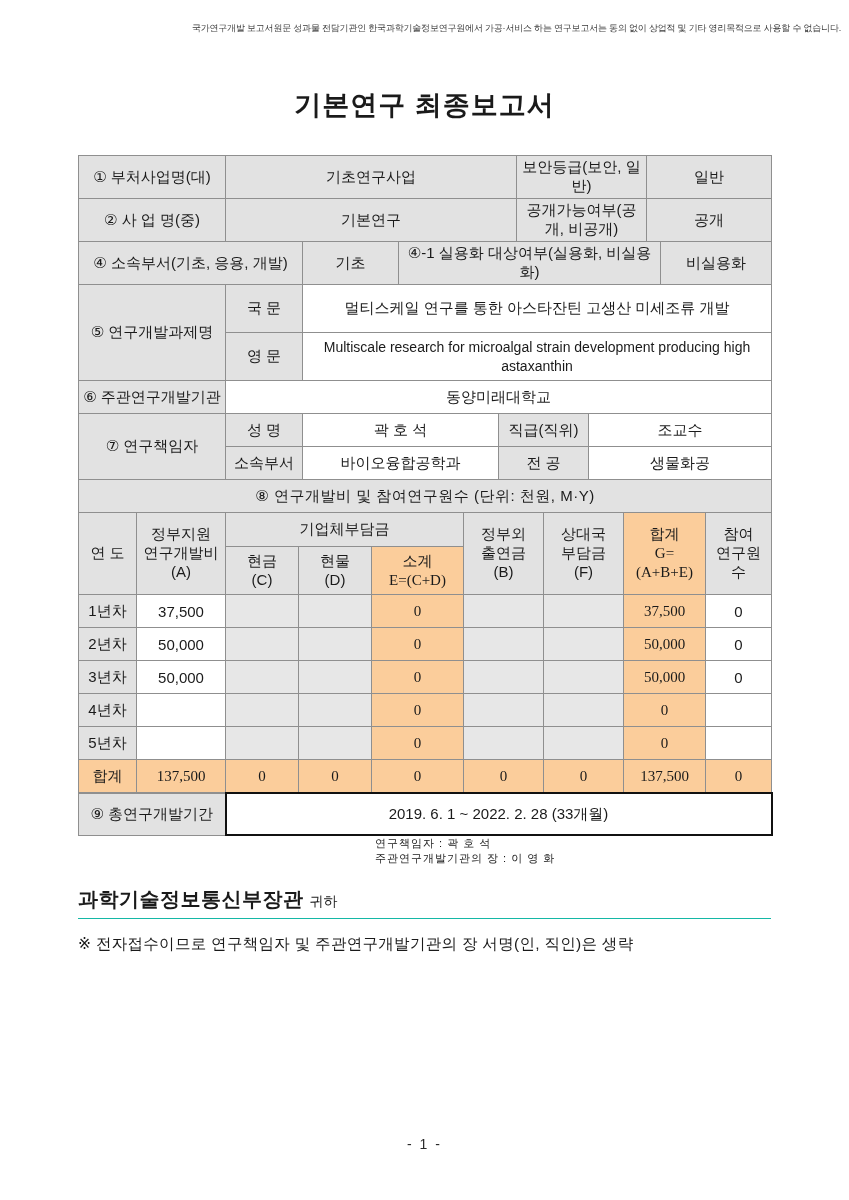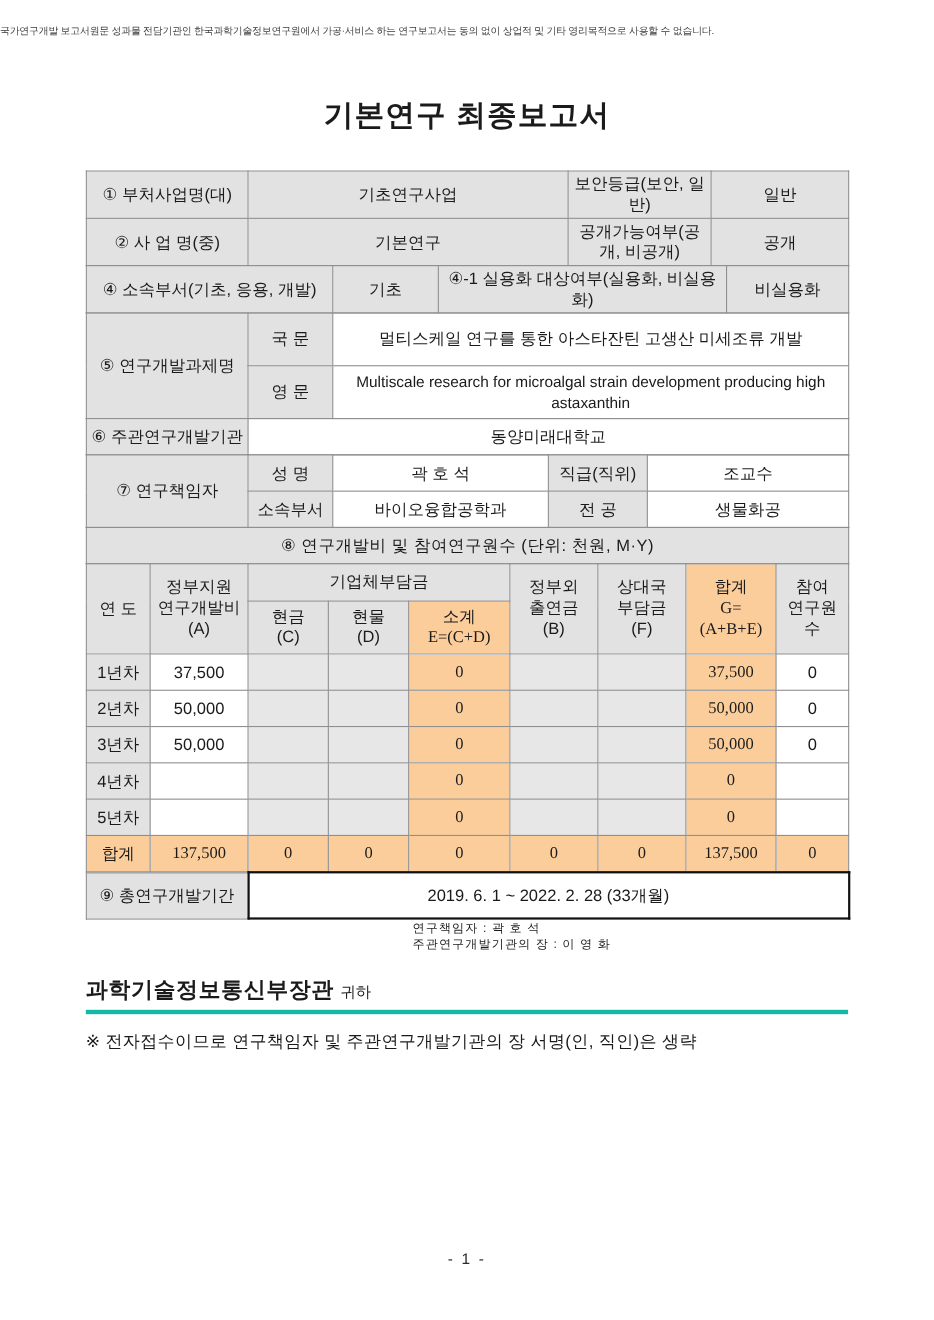--- a/index.html
+++ b/index.html
@@ -6,21 +6,21 @@
   html, body { background: #ffffff; }
   body {
     width: 849px; height: 1200px;
     font-family: "Liberation Sans", "DejaVu Sans", sans-serif;
     color: #1a1a1a;
     position: relative;
     overflow: hidden;
   }
   .disclaimer {
     padding: 22px 8px 0 0;
-    text-align: left;
+    text-align: right;
     font-size: 9px;
     color: #3a3a3a;
     letter-spacing: -0.2px;
   }
   .title {
     margin-top: 52px;
     text-align: center;
     font-size: 27px;
     font-weight: bold;
     letter-spacing: 1px;
@@ -62,21 +62,21 @@
     margin-top: 12px;
     font-size: 15.5px;
     line-height: 1.5;
     letter-spacing: -0.2px;
     text-align: justify;
   }
   .dateline { margin-top: 36px; padding-left: 340px; font-size: 15.5px; letter-spacing: 1px; }
   .sig { padding-left: 297px; font-size: 11px; letter-spacing: 1px; }
   .minister-line {
     margin-top: 20px;
-    border-bottom: 4px solid #14b8a6;
+    border-bottom: 1px solid #14b8a6;
     padding-bottom: 5px;
   }
   .minister { font-size: 20px; font-weight: bold; letter-spacing: 0.5px; }
   .minister-suffix { font-size: 14px; margin-left: 6px; }
   .note { margin-top: 15px; font-size: 15.5px; letter-spacing: 0.3px; }
   .pagenum {
     position: absolute;
     bottom: 48px; left: 0; right: 0;
     text-align: center;
     font-size: 14px;

